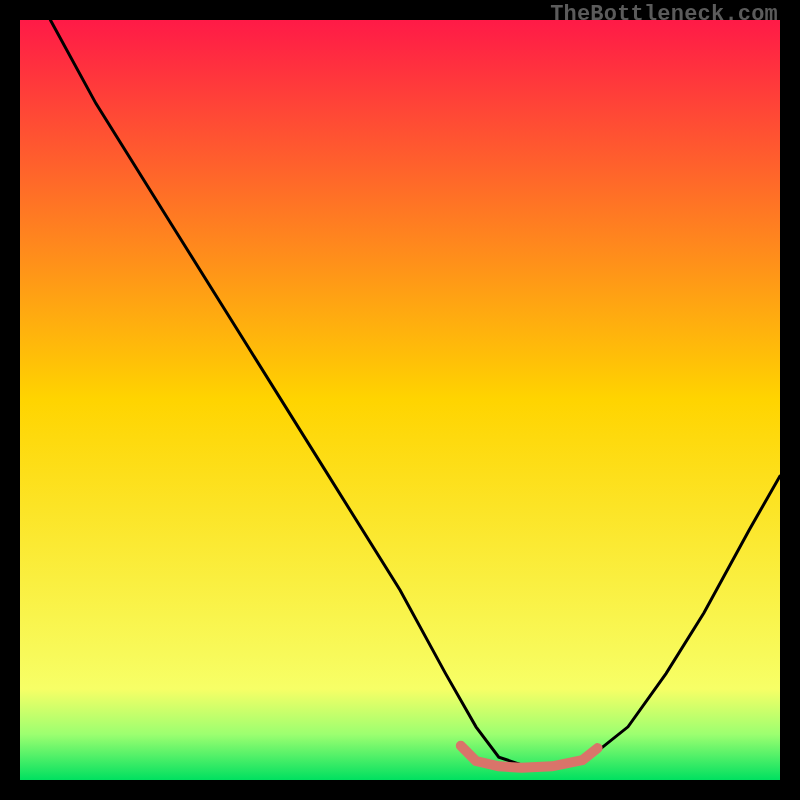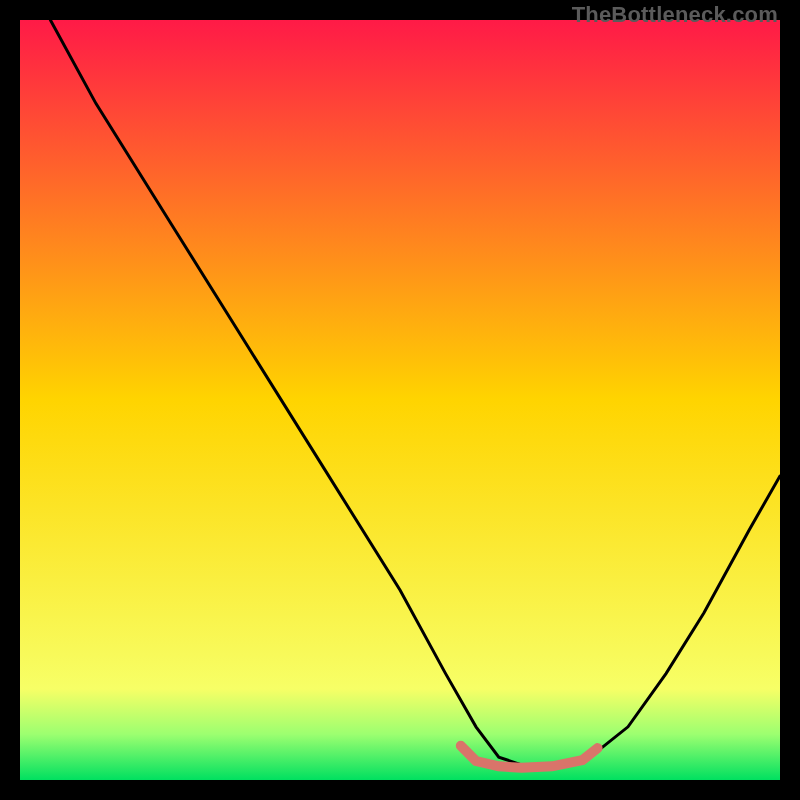--- a/index.html
+++ b/index.html
@@ -29,20 +29,21 @@
   }
   .watermark {
     position: absolute;
     top: 2px;
     right: 22px;
     font-size: 22px;
     font-weight: 600;
     color: #5b5b5b;
     letter-spacing: 0.2px;
     user-select: none;
+    font-family: Liberation Mono, monospace;
   }
 </style>
 </head>
 <body>
 
 <div class="frame">
   <svg class="plot" viewBox="0 0 760 760" preserveAspectRatio="none">
     <defs>
       <linearGradient id="bg-grad" x1="0" y1="0" x2="0" y2="1">
           <stop offset="0%" stop-color="#ff1a47"></stop>

